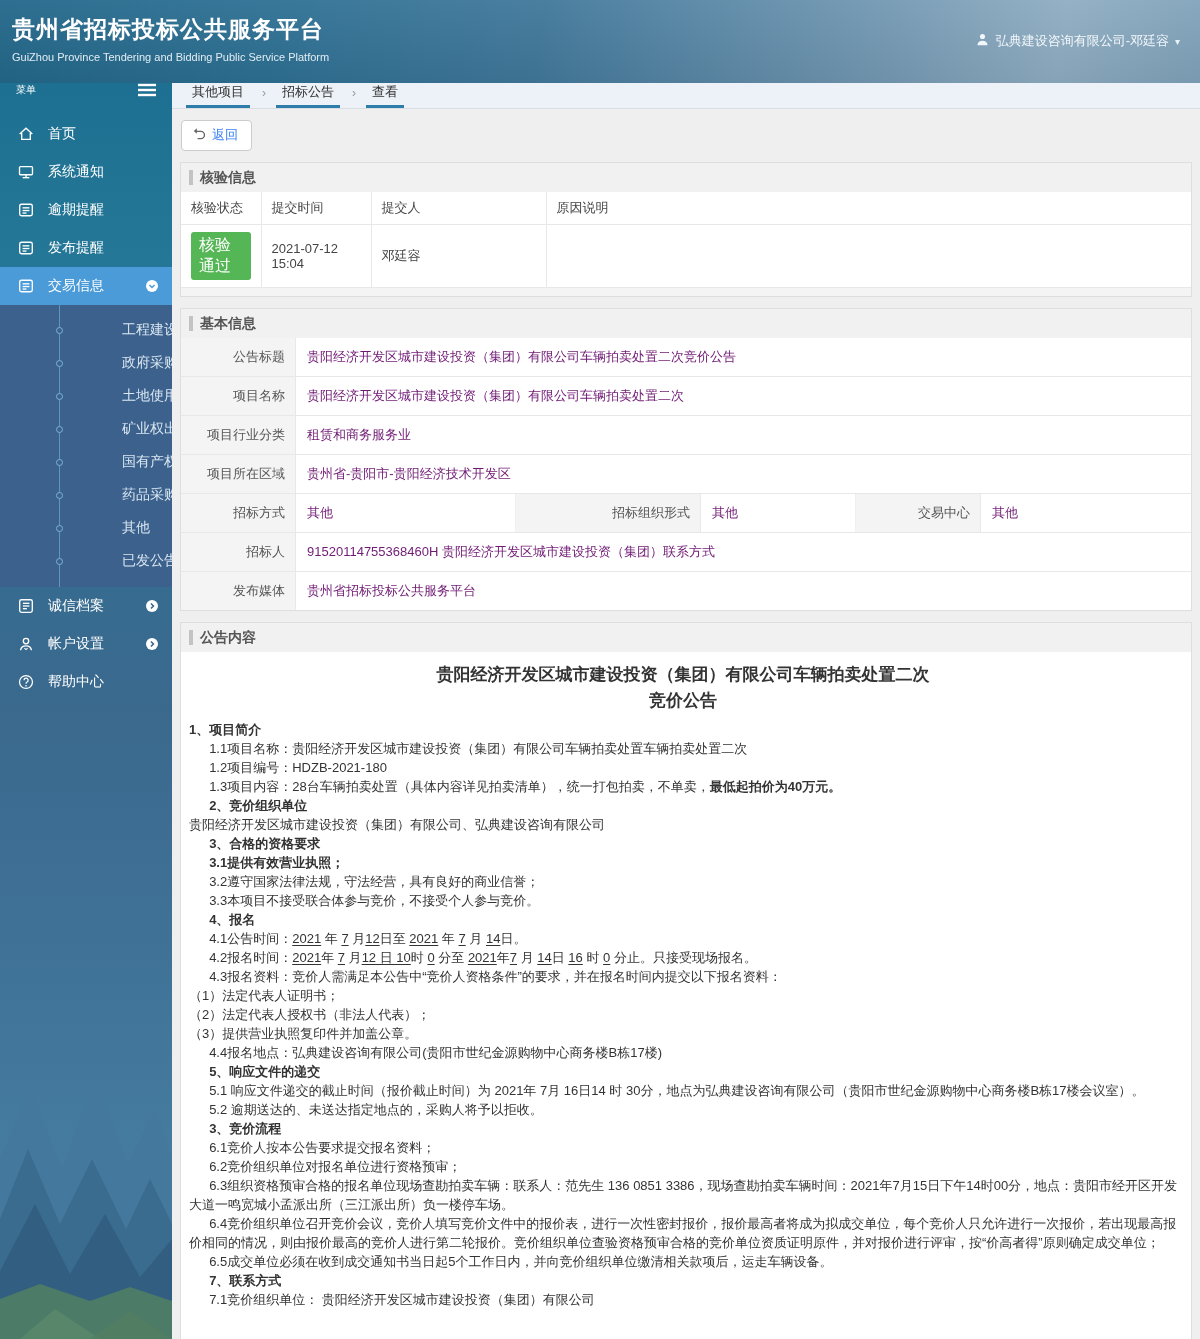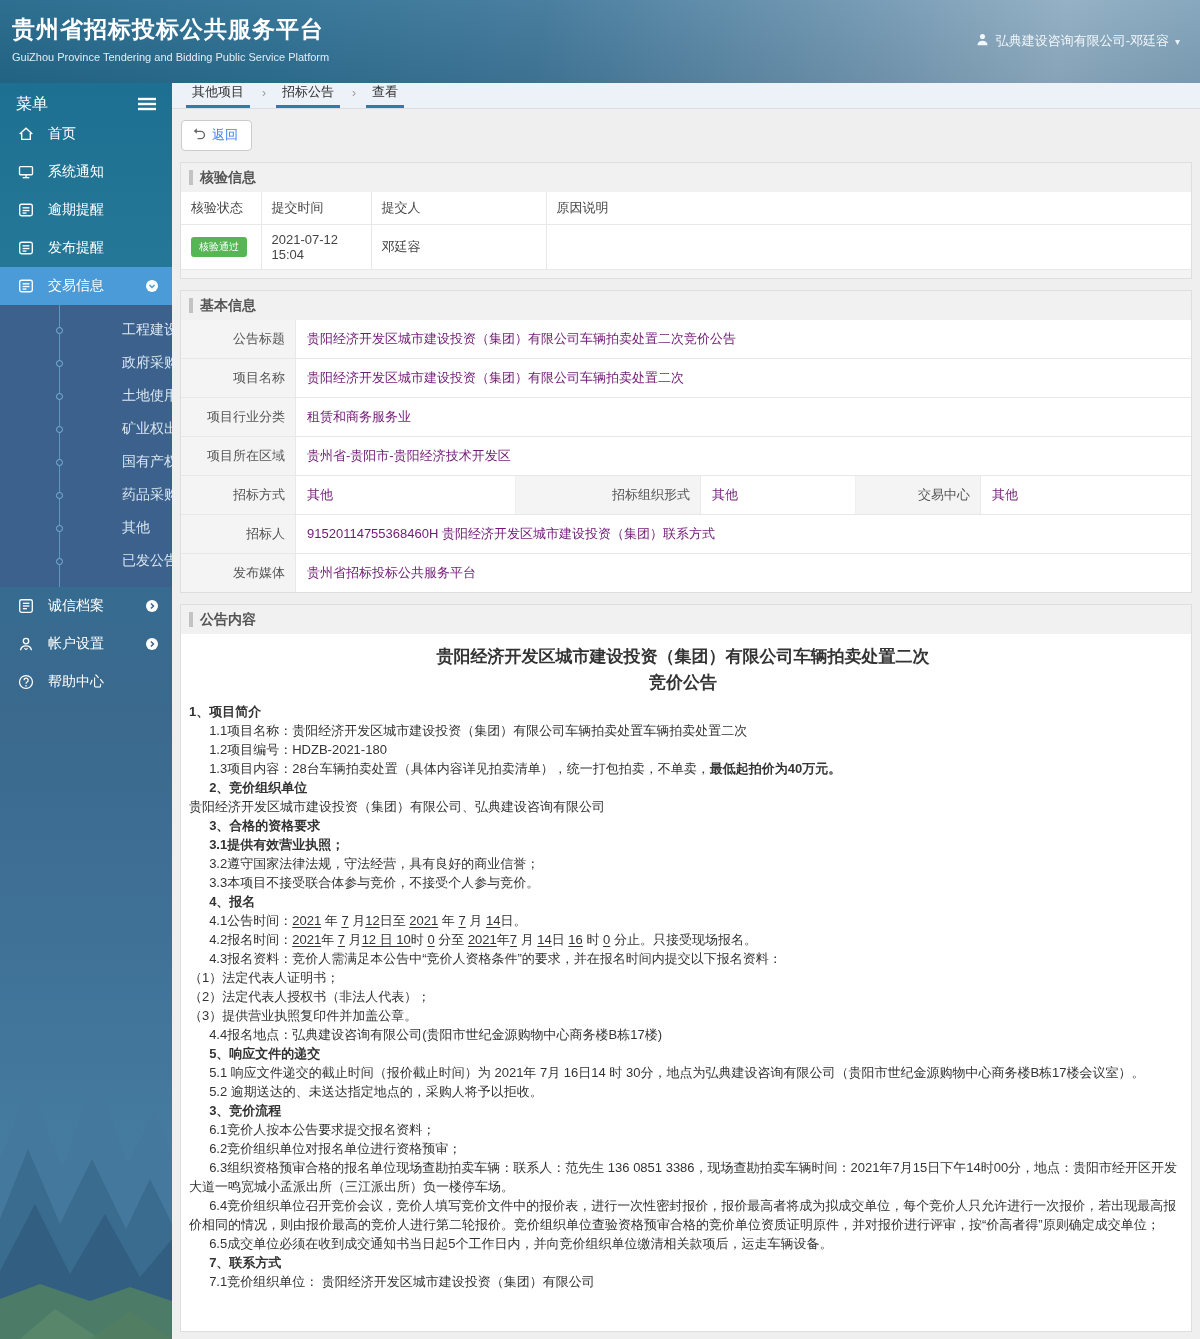--- a/index.html
+++ b/index.html
@@ -15,22 +15,22 @@
   .brand-title { color:#fff; font-size:23px; font-weight:bold; letter-spacing:1px; }
   .brand-sub { color:#e2edf4; font-size:11px; margin-top:6px; }
   .user { position:absolute; right:20px; top:32px; z-index:2; display:flex; align-items:center; gap:6px;
     color:#f2f7fb; font-size:13px; cursor:pointer; }
   .user .caret{ font-size:10px; color:#e8f1f7; }
 
   
   .sidebar { position:absolute; left:0; top:83px; width:172px; height:1256px; overflow:hidden;
     background:linear-gradient(180deg,#1e7092 0%,#257797 14%,#2b7496 26%,#356c90 38%,#3b698e 50%,#3f7096 66%,#447a9e 82%,#49809f 100%); }
   .scenery { position:absolute; left:0; bottom:0; width:172px; height:330px; z-index:0; }
-  .menu-head { position:relative; z-index:1; height:32px; display:flex; align-items:flex-end; justify-content:space-between;
-    padding:0 16px; color:#fff; font-size:16px; }
+  .menu-head { position:relative; z-index:1; height:32px; display:flex; align-items:flex-start; justify-content:space-between;
+    padding:0 16px; color:#fff; font-size:10px; }
   .nav { position:relative; z-index:1; }
   .item { height:38px; display:flex; align-items:center; gap:13px; padding-left:17px; padding-right:12px;
     color:#fff; font-size:14px; cursor:pointer; }
   .item svg { flex:0 0 auto; }
   .item .chev { margin-left:auto; }
   .item.active { background:#4a9bd8; }
   .submenu { position:relative; z-index:1; background:#3b618c; padding:8px 0 10px 0; }
   .submenu::before { content:""; position:absolute; left:59px; top:0; bottom:0; width:1px; background:#5c97c4; }
   .sub { position:relative; height:33px; line-height:33px; padding-left:122px; color:#dae7f2; font-size:14px; cursor:pointer; }
   .sub::before { content:""; position:absolute; left:56px; top:14px; width:5px; height:5px; border:1px solid #7db3d8;
@@ -53,21 +53,21 @@
   .card-head { background:#f1f1f1; height:29px; display:flex; align-items:center; padding-left:8px;
     font-size:14px; font-weight:bold; color:#555; }
   .card-head::before { content:""; width:4px; height:15px; background:#c3c3c3; margin-right:7px; }
 
   
   .vtable { width:100%; border-collapse:collapse; font-size:13px; color:#444; }
   .vtable th, .vtable td { border-right:1px solid #e8e8e8; border-bottom:1px solid #e8e8e8; text-align:left;
     padding:7px 10px; font-weight:normal; }
   .vtable th:last-child, .vtable td:last-child { border-right:none; }
   .vtable td { height:34px; }
-  .badge-pass { display:inline-block; background:#54b654; color:#fff; font-size:10px; padding:3px 8px; border-radius:3px; }
+  .badge-pass { display:inline-block; background:#54b654; color:#fff; font-size:16px; padding:3px 8px; border-radius:3px; }
   .v-foot { height:8px; background:#f4f4f4; }
 
   
   .brow { display:grid; border-bottom:1px solid #e8e8e8; font-size:13px; }
   .brow:last-child { border-bottom:none; }
   .brow.single { grid-template-columns:115px 1fr; }
   .brow.triple { grid-template-columns:115px 220px 185px 155px 125px 1fr; }
   .blabel { background:#f4f4f4; color:#555; text-align:right; padding:10px 10px 10px 4px; border-right:1px solid #e8e8e8; }
   .bvalue { background:#fff; color:#701a75; padding:10px 0 10px 11px; }
   .brow.triple .bvalue { border-right:1px solid #f0f0f0; }

